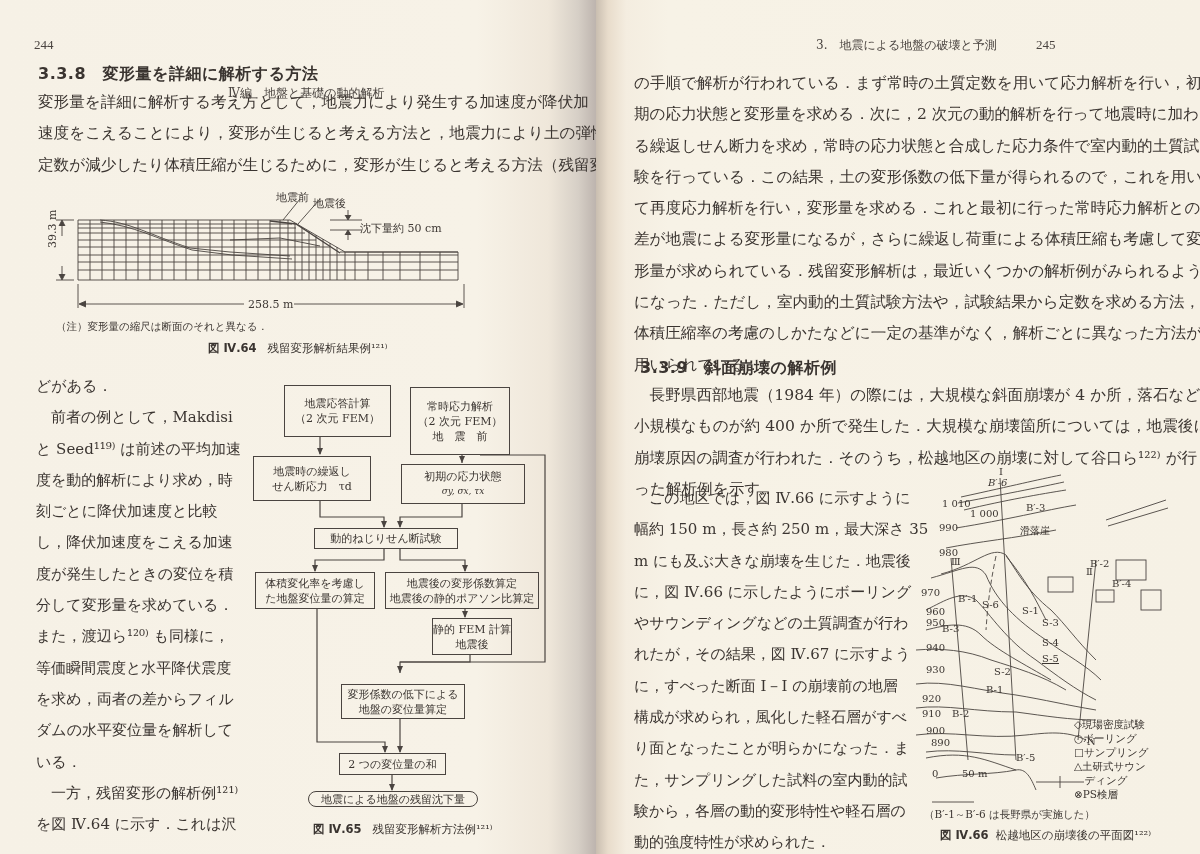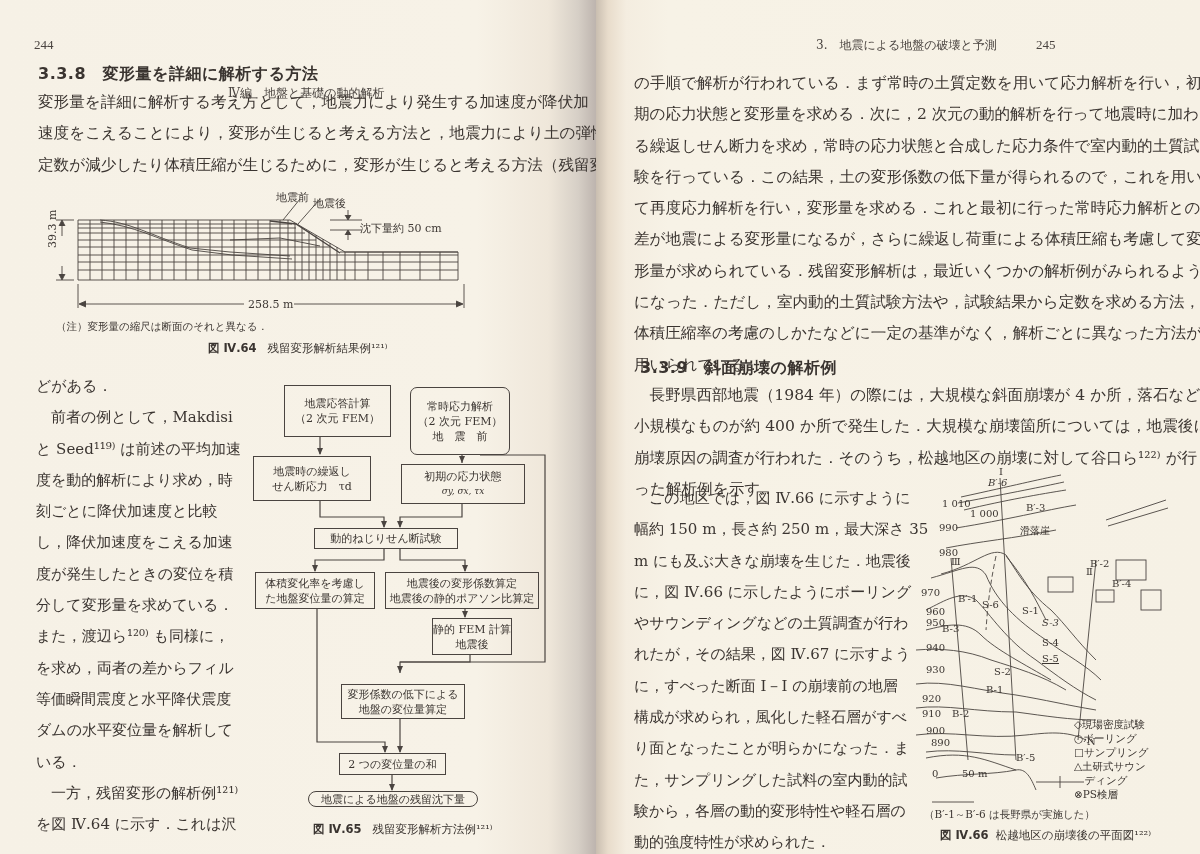--- a/index.html
+++ b/index.html
@@ -134,22 +134,22 @@
     <div class="para" style="left:36px;top:371px;font-size:15px;line-height:31.1px;">
       <div>どがある．</div>
       <div>　前者の例として，Makdisi</div>
       <div>と Seed¹¹⁹⁾ は前述の平均加速</div>
       <div>度を動的解析により求め，時</div>
       <div>刻ごとに降伏加速度と比較</div>
       <div>し，降伏加速度をこえる加速</div>
       <div>度が発生したときの変位を積</div>
       <div>分して変形量を求めている．</div>
       <div>また，渡辺ら¹²⁰⁾ も同様に，</div>
+      <div>等価瞬間震度と水平降伏震度</div>
       <div>を求め，両者の差からフィル</div>
-      <div>等価瞬間震度と水平降伏震度</div>
       <div>ダムの水平変位量を解析して</div>
       <div>いる．</div>
       <div>　一方，残留変形の解析例¹²¹⁾</div>
       <div>を図 Ⅳ.64 に示す．これは沢</div>
 
     </div>
 
     <div>
       <svg width="600" height="854" style="left:0;top:0;">
         <g stroke="#4a4440" stroke-width="1.2" fill="none">
@@ -177,21 +177,21 @@
           <path d="M462,611 L465,618 L468,611 Z"></path>
           <path d="M382,746 L385,753 L388,746 Z"></path>
           <path d="M397,746 L400,753 L403,746 Z"></path>
           <path d="M389,784 L392,791 L395,784 Z"></path>
         </g>
       </svg>
       <div class="fbox" style="left:284px;top:385px;width:107px;height:52px;">
         <div>地震応答計算</div>
         <div>（2 次元 FEM）</div>
       </div>
-      <div class="fbox" style="left:410px;top:387px;width:100px;height:68px;border-radius:7px;">
+      <div class="fbox" style="left:410px;top:387px;width:100px;height:68px;">
         <div>常時応力解析</div>
         <div>（2 次元 FEM）</div>
         <div>地　震　前</div>
       </div>
       <div class="fbox" style="left:253px;top:456px;width:118px;height:45px;">
         <div>地震時の繰返し</div>
         <div>せん断応力　τd</div>
       </div>
       <div class="fbox" style="left:401px;top:464px;width:124px;height:40px;">
         <div>初期の応力状態</div>
@@ -323,21 +323,21 @@
       <div class="map-label" style="left:430px;top:502px;">B′-3</div>
       <div class="map-label" style="left:494px;top:558px;">B′-2</div>
       <div class="map-label" style="left:516px;top:578px;">B′-4</div>
       <div class="map-label" style="left:362px;top:593px;">B′-1</div>
       <div class="map-label" style="left:346px;top:623px;">B-3</div>
       <div class="map-label" style="left:390px;top:684px;">B-1</div>
       <div class="map-label" style="left:356px;top:708px;">B-2</div>
       <div class="map-label" style="left:384px;top:752px;margin-left:36px;">B′-5</div>
       <div class="map-label" style="left:426px;top:605px;">S-1</div>
       <div class="map-label" style="left:398px;top:666px;">S-2</div>
-      <div class="map-label" style="left:446px;top:617px;font-style:italic;">S-3</div>
+      <div class="map-label" style="left:446px;top:617px;">S-3</div>
       <div class="map-label" style="left:446px;top:637px;">S-4</div>
       <div class="map-label" style="left:446px;top:653px;text-decoration:underline;">S-5</div>
       <div class="map-label" style="left:386px;top:599px;">S-6</div>
 
       <div class="map-label" style="left:403px;top:466px;">Ⅰ</div>
       <div class="map-label" style="left:490px;top:566px;">Ⅱ</div>
       <div class="map-label" style="left:355px;top:556px;">Ⅲ</div>
       <div class="map-label" style="left:424px;top:524px;">滑落崖</div>
       <div class="map-label" style="left:491px;top:736px;">N</div>
       <div class="map-label" style="left:336px;top:768px;">0</div>

